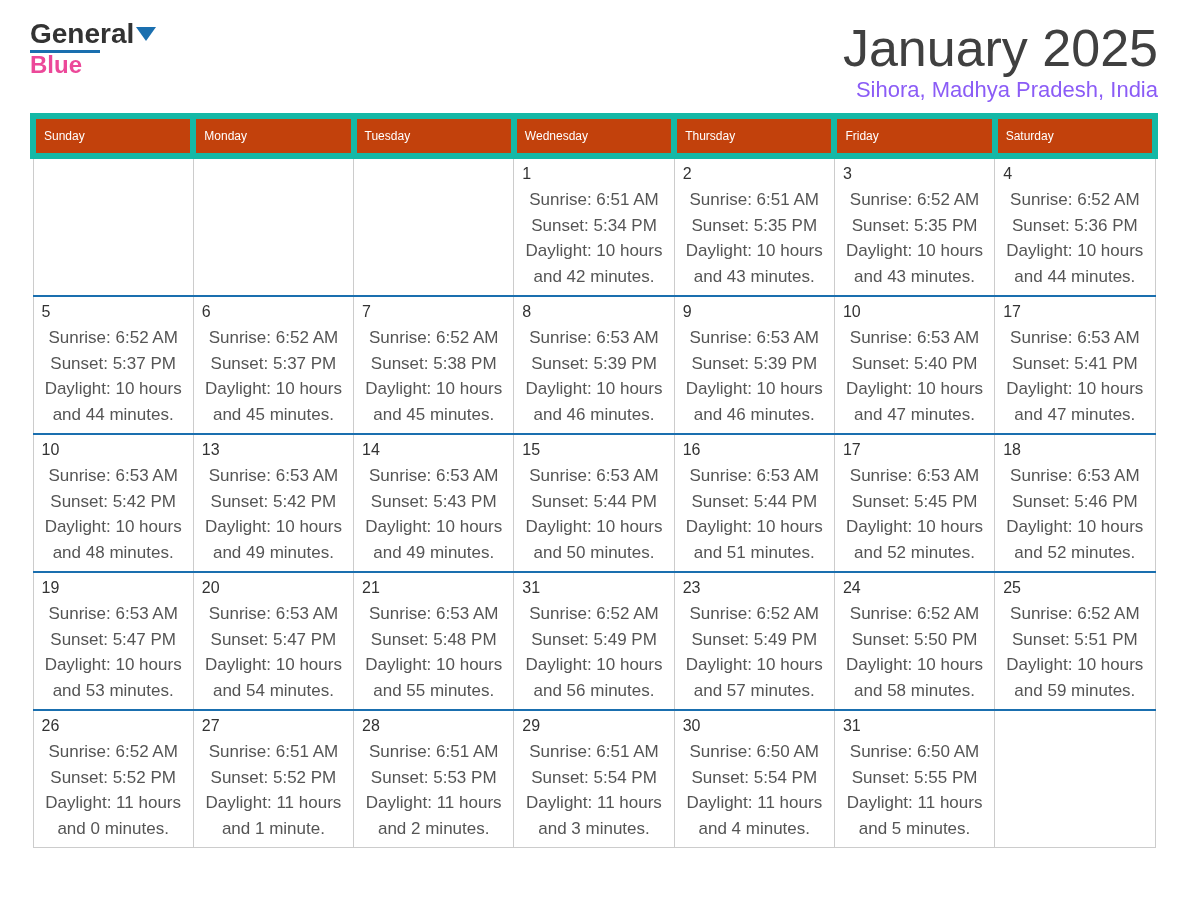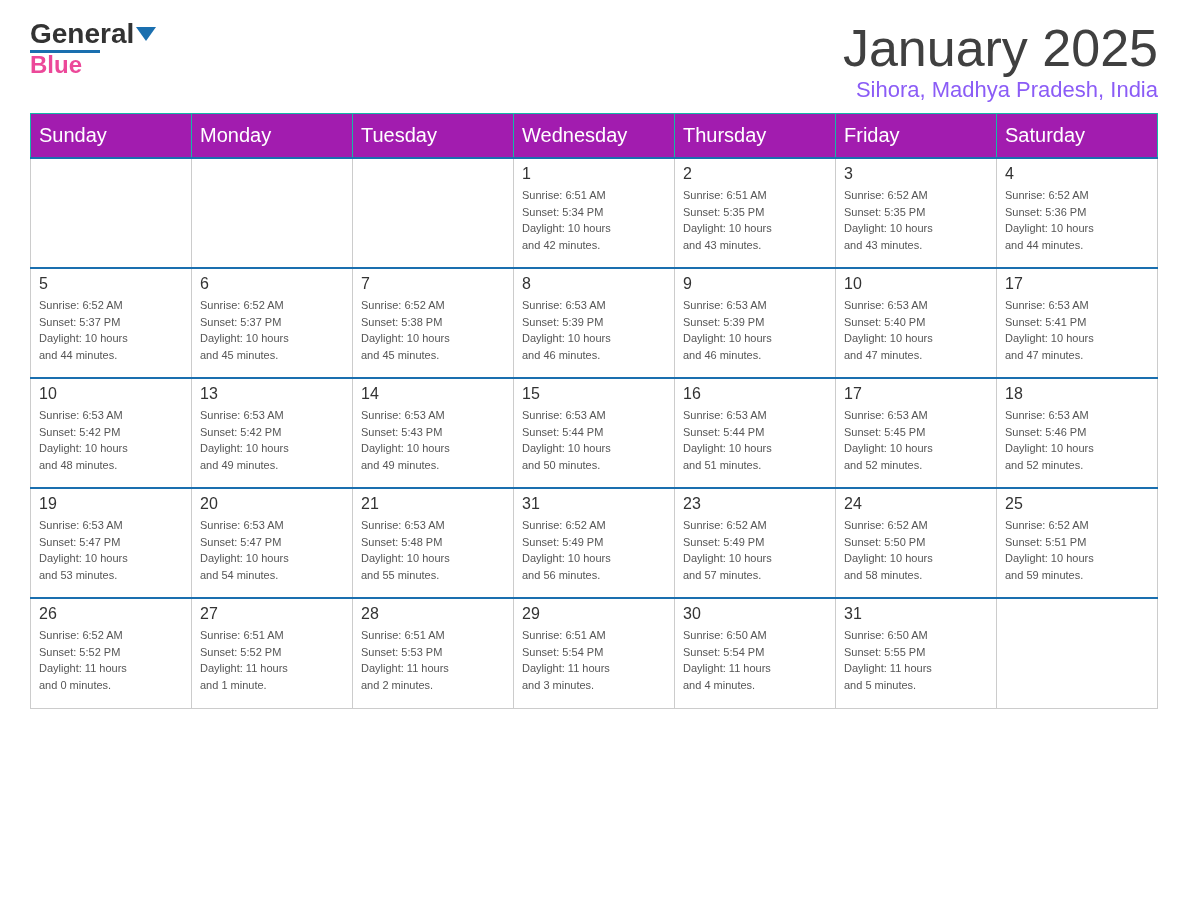--- a/index.html
+++ b/index.html
@@ -55,46 +55,47 @@
     .calendar-subtitle {
       font-size: 22px;
       color: #8b5cf6;
     }
     table {
       width: 100%;
       border-collapse: collapse;
       margin-top: 10px;
     }
     thead tr th {
-      background-color: #a21caf;
+      background-color: #c2410c;
       color: #fff;
       padding: 10px 8px;
       text-align: left;
-      font-size: 20px;
+      font-size: 12px;
       font-weight: normal;
-      border: 1px solid #14b8a6;
+      border: 6px solid #14b8a6;
     }
     tbody tr td {
       border: 1px solid #ccc;
       vertical-align: top;
       padding: 6px 8px;
       width: 14.28%;
       min-height: 90px;
       height: 110px;
     }
     .day-number {
       font-size: 16px;
       color: #333;
       font-weight: normal;
       margin-bottom: 4px;
     }
     .day-info {
-      font-size: 11px;
+      font-size: 17px;
       color: #555;
       line-height: 1.5;
+      text-align: center;
     }
     tbody tr:nth-child(odd) td {
       background: #fff;
     }
     tbody tr:nth-child(even) td {
       background: #fff;
     }
     tbody tr td:first-child {
       border-left: 1px solid #ccc;
     }

